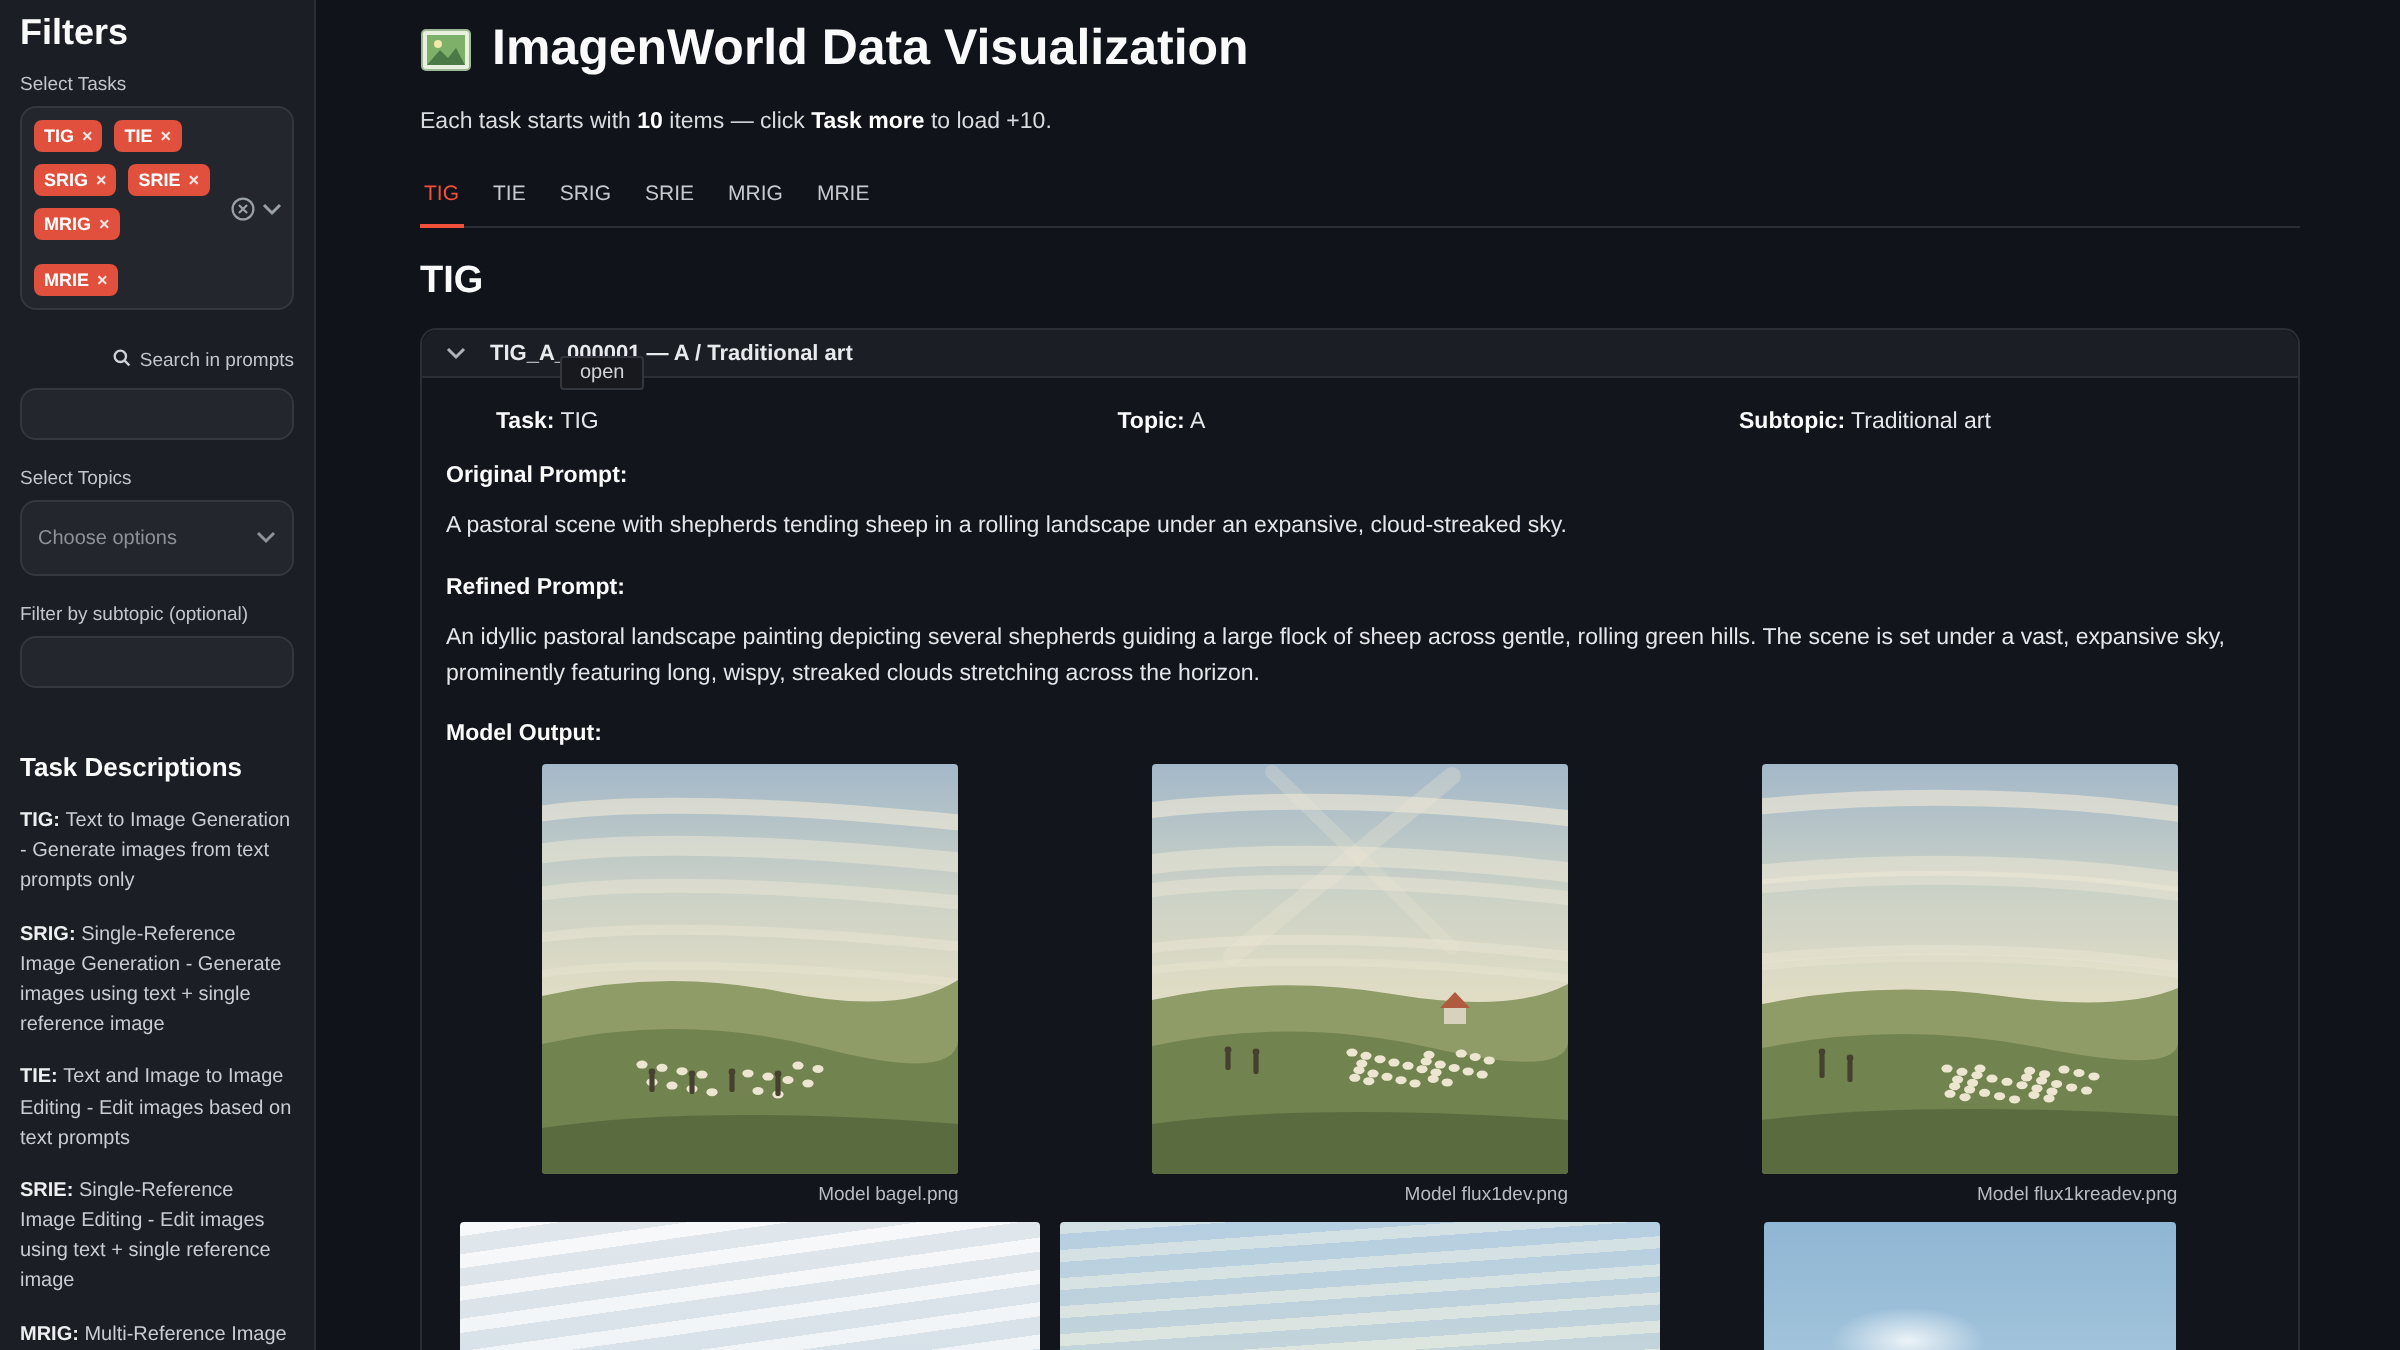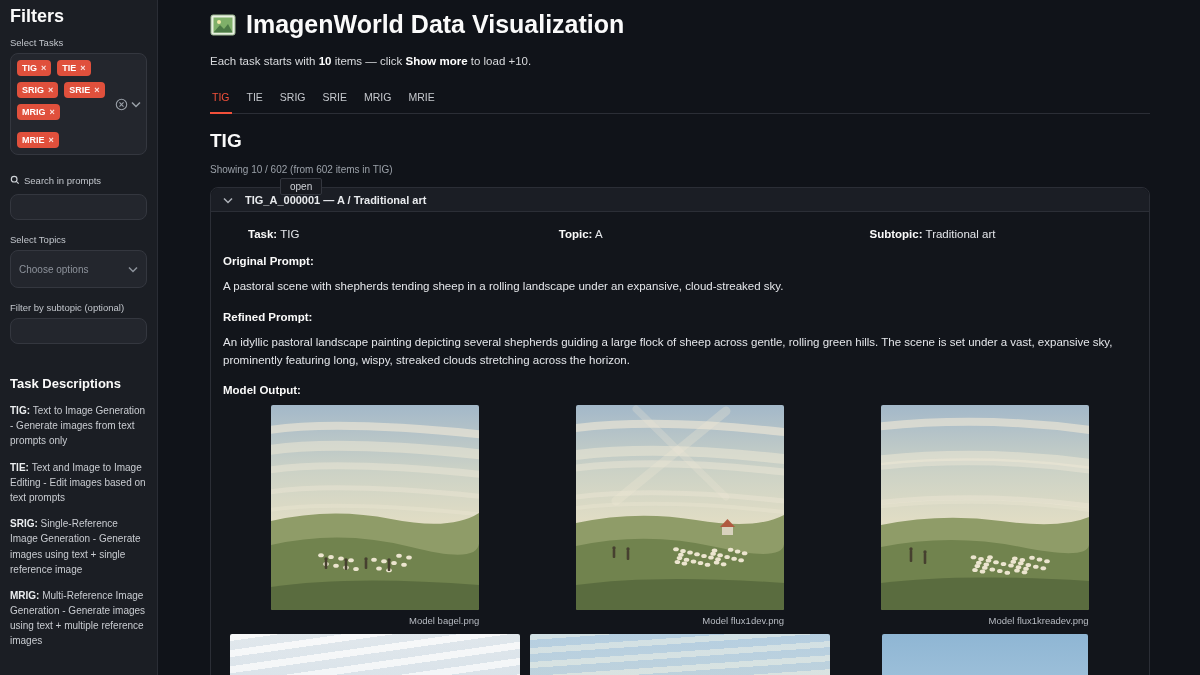--- a/index.html
+++ b/index.html
@@ -14,21 +14,21 @@
   .side-label { display:block; font-size:9.5px; color:#c2c6cc; margin-bottom:5px; }
   .multiselect { position:relative; background:#23262d; border:1px solid #34373f; border-radius:8px;
                  padding:6px; min-height:100px; margin-bottom:16px; }
   .chips { display:flex; flex-wrap:wrap; gap:6px; width:104px; }
   .chips .break { flex-basis:100%; height:0; }
   .chip { display:inline-flex; align-items:center; gap:4px; background:#e0503c; color:#fff;
           font-size:9px; font-weight:bold; padding:3px 5px; border-radius:4px; cursor:pointer; }
   .chip-x { opacity:.85; font-weight:bold; cursor:pointer; }
   .ms-icons { position:absolute; right:5px; top:44px; display:flex; align-items:center; gap:3px; color:#9aa0a8; }
   .ms-icons svg { display:block; }
-  .search-row { display:flex; align-items:center; gap:4px; margin-bottom:5px; color:#cfd3d8; }
+  .search-row { display:flex; align-items:center; gap:4px; margin-bottom:5px; color:#cfd3d8;justify-content:flex-end; }
   .search-row .side-label { margin-bottom:0; }
   .sidebox { width:100%; height:26px; background:#23262d; border:1px solid #34373f; border-radius:8px;
              margin-bottom:14px; color:#e8eaed; padding:0 8px; font-size:11px; outline:none; }
   .select { height:38px; display:flex; align-items:center; justify-content:space-between; padding:0 8px;
             background:#23262d; border:1px solid #34373f; border-radius:8px; margin-bottom:14px;
             color:#8d929b; font-size:10px; cursor:pointer; }
   .task-desc-title { font-size:13px; font-weight:bold; color:#fafafa; margin:18px 0 12px; }
   .desc { font-size:10px; line-height:1.52; color:#c9ccd1; margin-bottom:11px; }
   .desc b { color:#eceef0; }
 
@@ -151,60 +151,60 @@
       </span>
     </div>
 
     <span class="side-label">Filter by subtopic (optional)</span>
     <input class="sidebox" value="" style="">
 
     <div class="task-desc-title">Task Descriptions</div>
     <div id="descs">
   <p class="desc"><b class="desc-abbr">TIG: </b><span class="desc-text">Text to Image Generation - Generate images from text prompts only</span></p>
 
+  <p class="desc"><b class="desc-abbr">SRIG: </b><span class="desc-text">Single-Reference Image Generation - Generate images using text + single reference image</span></p>
+
   <p class="desc"><b class="desc-abbr">TIE: </b><span class="desc-text">Text and Image to Image Editing - Edit images based on text prompts</span></p>
 
-  <p class="desc"><b class="desc-abbr">SRIG: </b><span class="desc-text">Single-Reference Image Generation - Generate images using text + single reference image</span></p>
-
+  <p class="desc"><b class="desc-abbr">SRIE: </b><span class="desc-text">Single-Reference Image Editing - Edit images using text + single reference image</span></p>
 
   <p class="desc"><b class="desc-abbr">MRIG: </b><span class="desc-text">Multi-Reference Image Generation - Generate images using text + multiple reference images</span></p>
 </div>
   </aside>
 
   <main>
     <h1 class="page-title">
       <span class="title-icon">
         <svg width="26" height="22" viewBox="0 0 26 22">
           <rect x="1" y="1" width="24" height="20" rx="2" fill="#e8f0e0" stroke="#9db894"></rect>
           <rect x="3.5" y="3.5" width="19" height="15" fill="#7fb069"></rect>
           <circle cx="9" cy="8" r="2" fill="#f3e9a8"></circle>
           <path d="M3.5 18.5 L10 11 L14 15 L18 10 L22.5 18.5 Z" fill="#4c7a46"></path>
         </svg>
       </span>
       <span>ImagenWorld Data Visualization</span>
     </h1>
 
-    <p class="subtitle"><span>Each task starts with </span><b>10</b><span> items — click </span><b>Show more</b><span> to load +10.</span></p>
+    <p class="subtitle"><span>Each task starts with </span><b>10</b><span> items — click </span><b>Task more</b><span> to load +10.</span></p>
 
     <div class="tabs" id="tabs">
   <span class="tab active">TIG</span>
 
   <span class="tab">TIE</span>
 
   <span class="tab">SRIG</span>
 
   <span class="tab">SRIE</span>
 
   <span class="tab">MRIG</span>
 
   <span class="tab">MRIE</span>
 </div>
 
     <h2 class="section-title">TIG</h2>
-    <div class="showing">Showing 10 / 602 (from 602 items in TIG)</div>
     <div class="tooltip">open</div>
 
     <section class="accordion">
       <header class="acc-header">
         <span>
           <svg width="10" height="7" viewBox="0 0 10 6">
               <path d="M1 1 L5 5 L9 1" stroke="currentColor" stroke-width="1.5" fill="none"></path>
             </svg>
         </span>
         <span>TIG_A_000001 — A / Traditional art</span>

